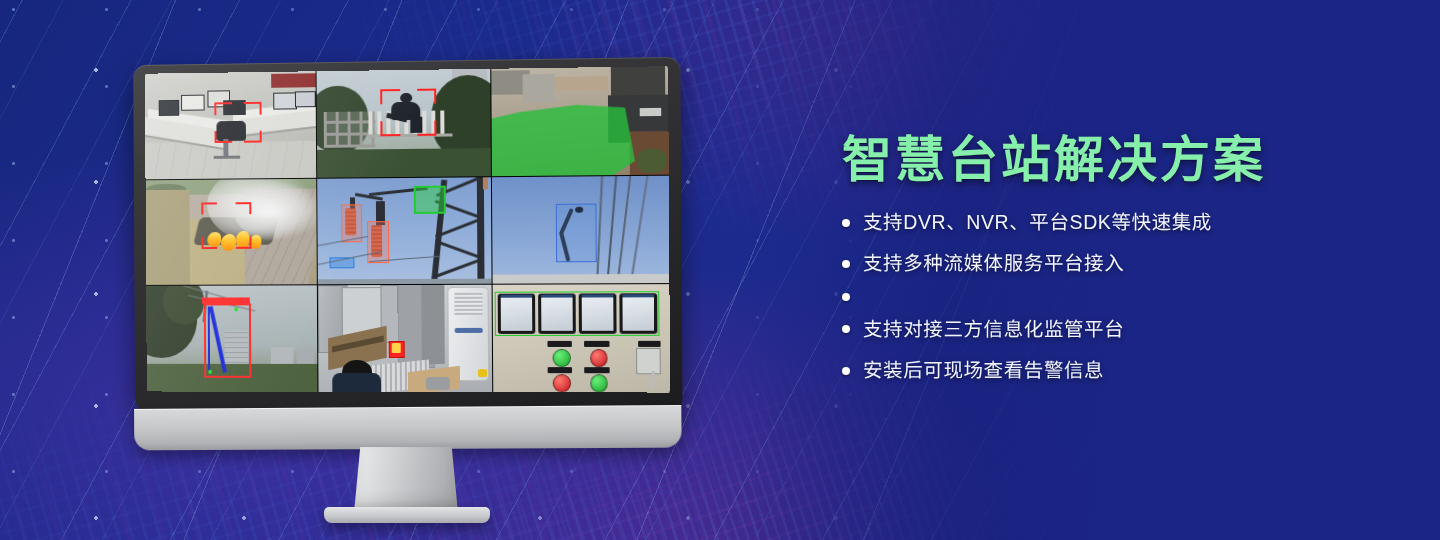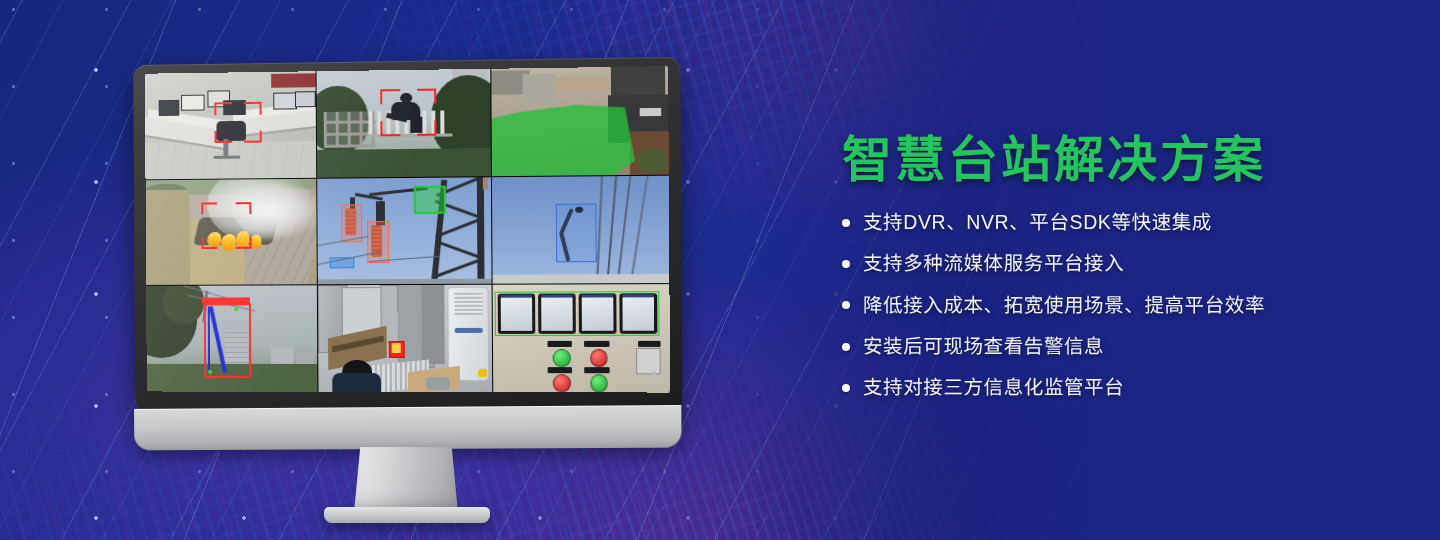--- a/index.html
+++ b/index.html
@@ -192,21 +192,21 @@
   .c9 .gtag{position:absolute;top:1px;left:3px;right:3px;height:5px;background:#2a4a7a;}
   .c9 .gbox{position:absolute;border:1px solid #1ecc28;}
   .c9 .lamplbl{position:absolute;background:#1a1a1c;border-radius:1px;}
   .c9 .lamp{position:absolute;border-radius:50%;border:1px solid rgba(0,0,0,.45);}
   .c9 .lgreen{background:radial-gradient(circle at 35% 32%,#6cf07a,#14a328);}
   .c9 .lred{background:radial-gradient(circle at 35% 32%,#ff7a70,#c4141a);}
   .c9 .switch{position:absolute;background:#cfd2cf;border:1px solid #8d9090;}
 
   
   #content{position:absolute;left:842px;top:132px;width:560px;}
-  #title{font-size:50px;font-weight:700;color:#22c55e;letter-spacing:3px;line-height:1.12;
+  #title{font-size:50px;font-weight:700;color:#86efac;letter-spacing:3px;line-height:1.12;
     text-shadow:0 3px 7px rgba(0,0,0,.5), 0 1px 0 rgba(0,0,0,.35);white-space:nowrap;}
   #features{margin-top:22px;list-style:none;padding:0;}
   #features li{display:flex;align-items:center;margin-bottom:16px;}
   .dot{width:8px;height:8px;border-radius:50%;background:#fff;flex:0 0 auto;margin-right:13px;
     box-shadow:0 1px 3px rgba(0,0,0,.45);}
   .ftxt{font-size:19.5px;color:#f2f5ff;letter-spacing:.6px;line-height:1.3;
     text-shadow:0 2px 5px rgba(0,0,0,.5);}
 </style>
 </head>
 <body>
@@ -423,26 +423,25 @@
       <li>
         <span class="dot"></span>
         <span class="ftxt">支持DVR、NVR、平台SDK等快速集成</span>
       </li>
       <li>
         <span class="dot"></span>
         <span class="ftxt">支持多种流媒体服务平台接入</span>
       </li>
       <li>
         <span class="dot"></span>
-        <span class="ftxt">降低接入成本、拓宽使用场景、提高平台效率</span>
+      </li>
+      <li>
+        <span class="dot"></span>
+        <span class="ftxt">支持对接三方信息化监管平台</span>
       </li>
       <li>
         <span class="dot"></span>
         <span class="ftxt">安装后可现场查看告警信息</span>
       </li>
-      <li>
-        <span class="dot"></span>
-        <span class="ftxt">支持对接三方信息化监管平台</span>
-      </li>
     </ul>
   </div>
 
 </div>
 
 </body></html>

